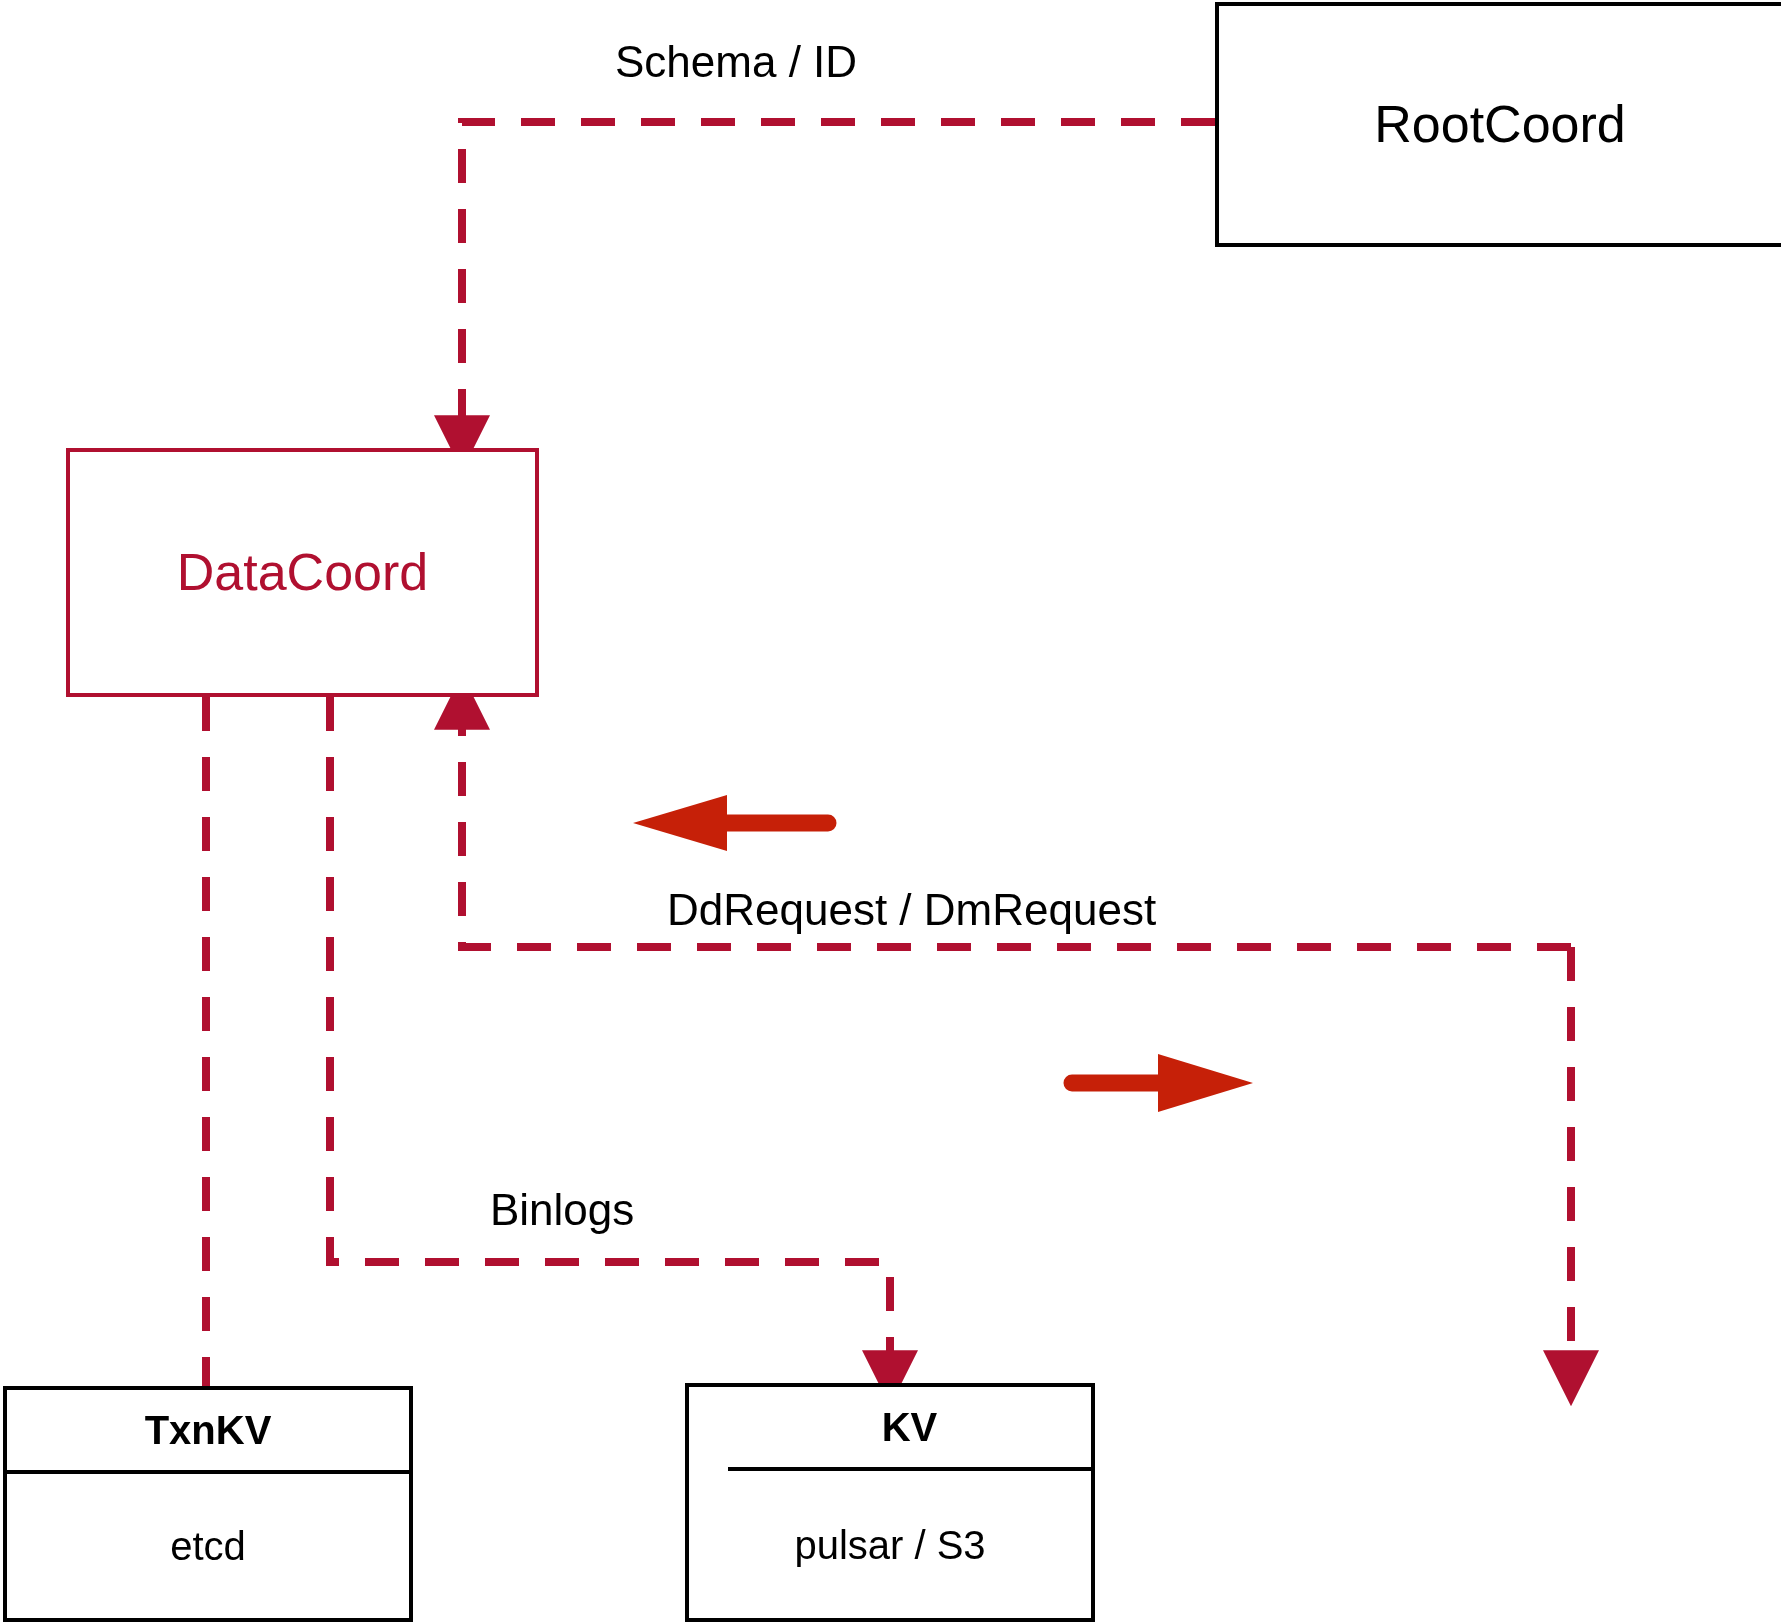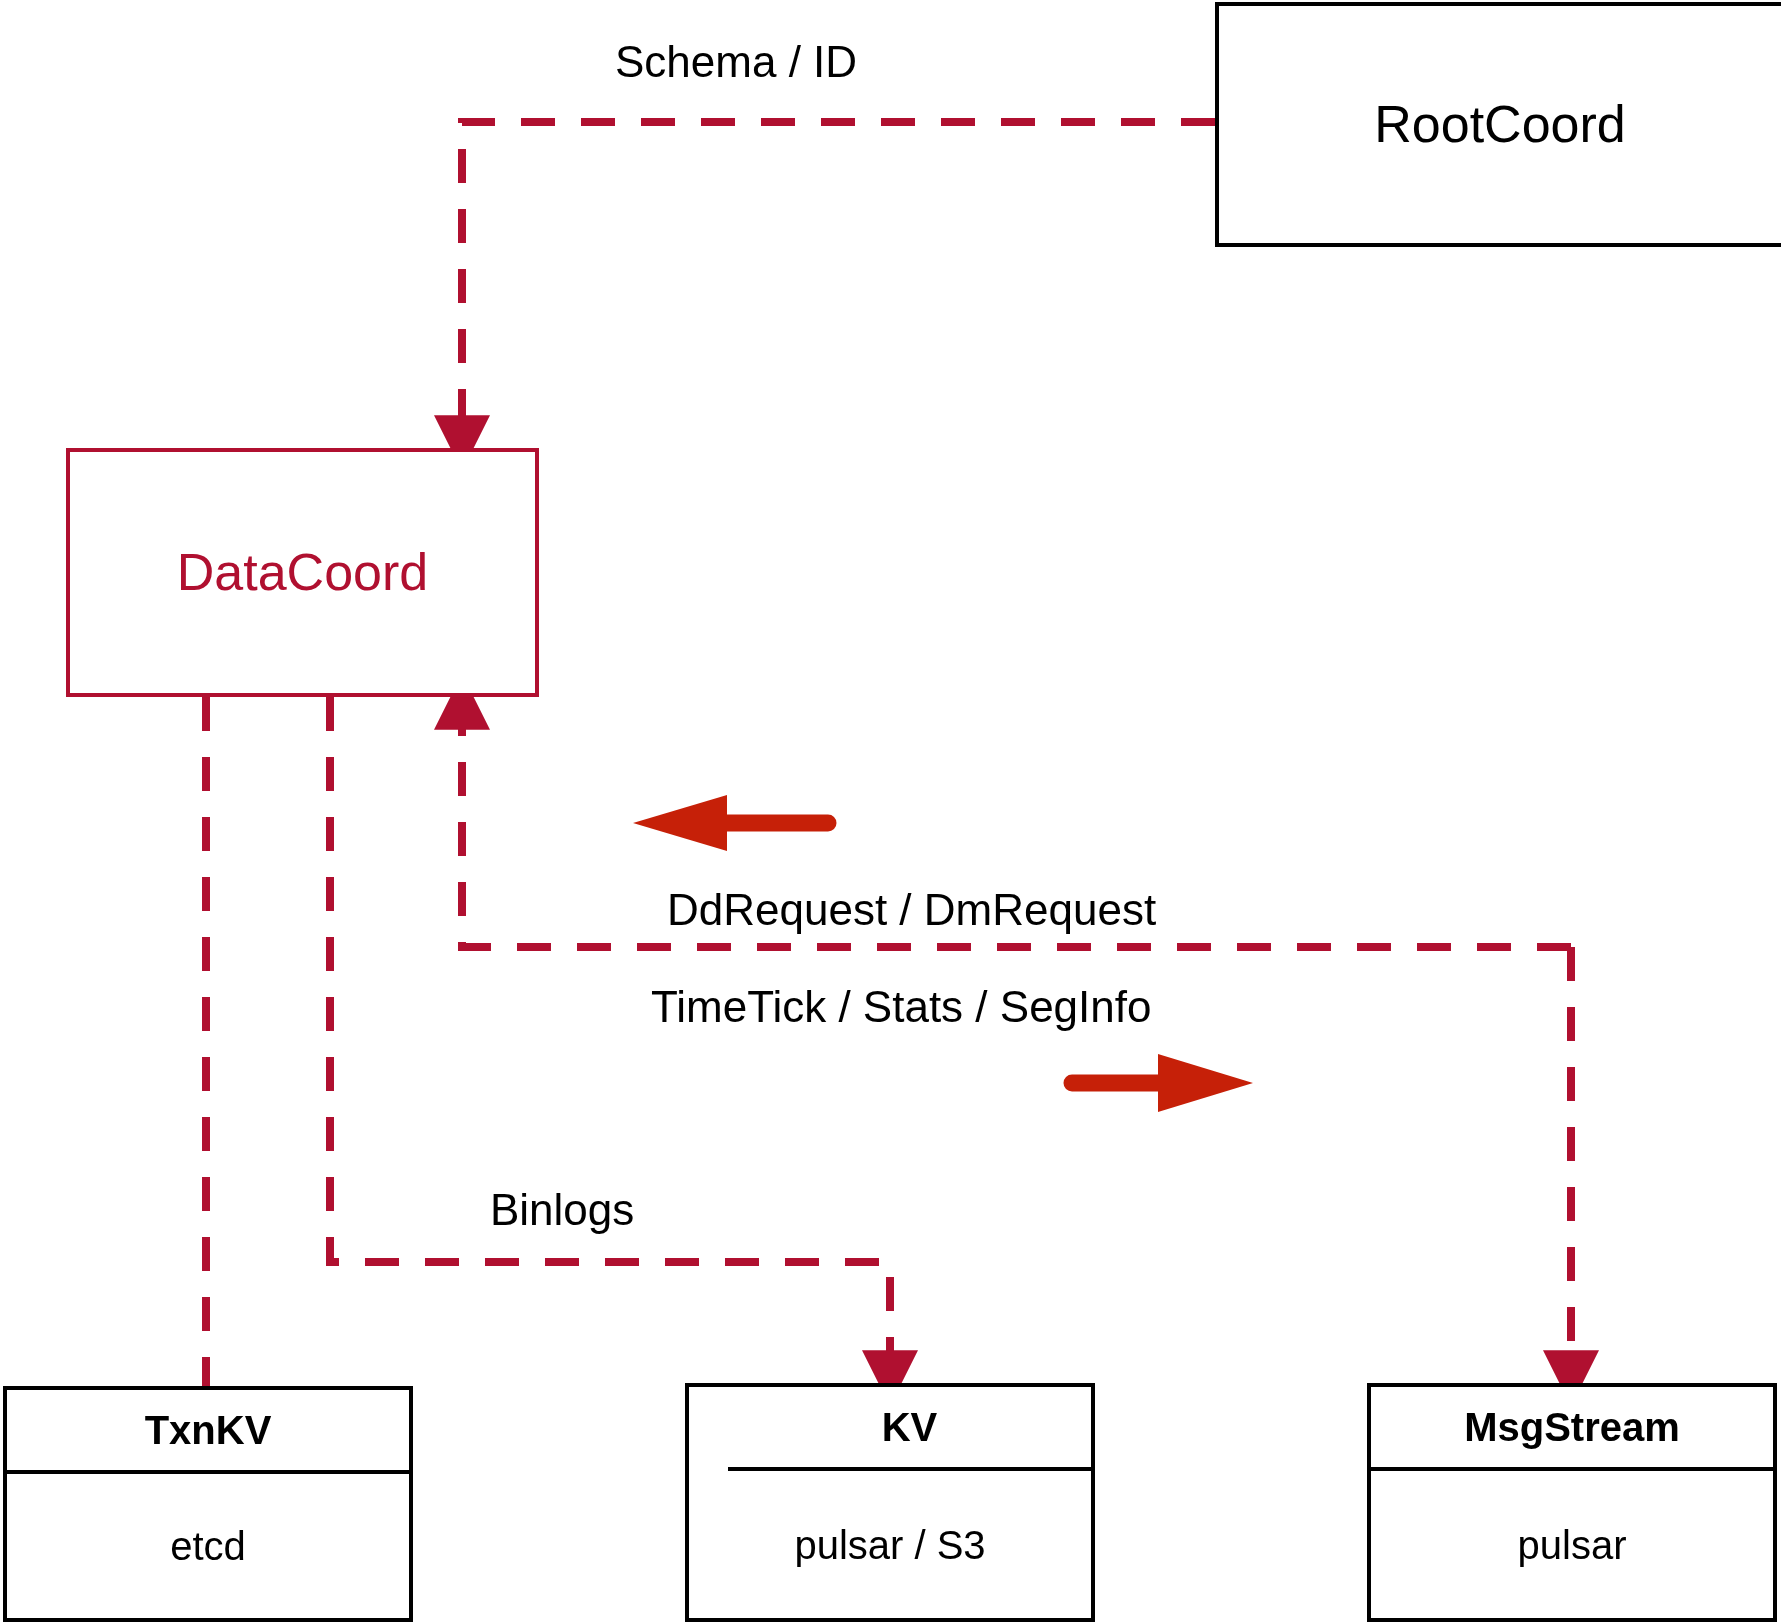--- a/index.html
+++ b/index.html
@@ -142,21 +142,20 @@
     <g>
       <path d="M1072,1083 L1165,1083" stroke="#C62008" stroke-width="17" stroke-linecap="round" fill="none"></path>
       <path d="M1253,1083 L1158,1054 L1158,1112 z" fill="#C62008"></path>
     </g>
   </svg>
 
   <div class="edge-label" style="left:615px; top:40px;">Schema / ID</div>
 
   <div class="edge-label" style="left:667px; top:888px;">DdRequest / DmRequest</div>
 
-  <div class="edge-label" style="left:651px; top:985px;">TimeTick / Stats / SegInfo</div>
 
   <div class="edge-label" style="left:490px; top:1188px;">Binlogs</div>
 
   <div class="node node-plain" style="left:1215px; top:2px; width:570px; height:245px;">
     <span class="node-label">RootCoord</span>
   </div>
 
   <div class="node node-accent" style="left:66px; top:448px; width:473px; height:249px;">
     <span class="node-label accent">DataCoord</span>
   </div>
@@ -172,22 +171,14 @@
 
   <div class="node-split" style="left:685px; top:1383px; width:410px; height:239px;">
     <div class="split-head" style="height:84px;margin-left:39px;">
       <span class="split-head-text">KV</span>
     </div>
     <div class="split-body">
       <span class="split-body-line">pulsar / S3</span>
     </div>
   </div>
 
-  <div class="node-split" style="left:1367px; top:1383px; width:410px; height:239px;">
-    <div class="split-head" style="height:84px;">
-      <span class="split-head-text">MsgStream</span>
-    </div>
-    <div class="split-body">
-      <span class="split-body-line">pulsar</span>
-    </div>
-  </div>
 
 </div>
 
 </body></html>

